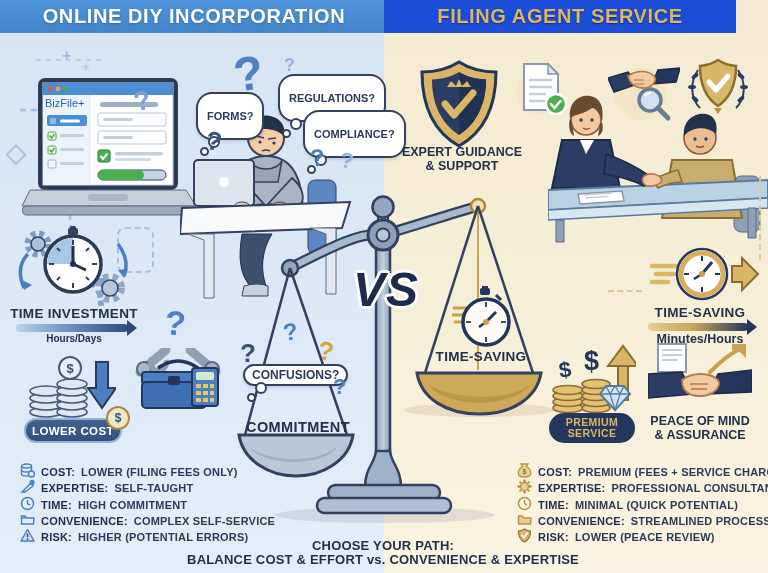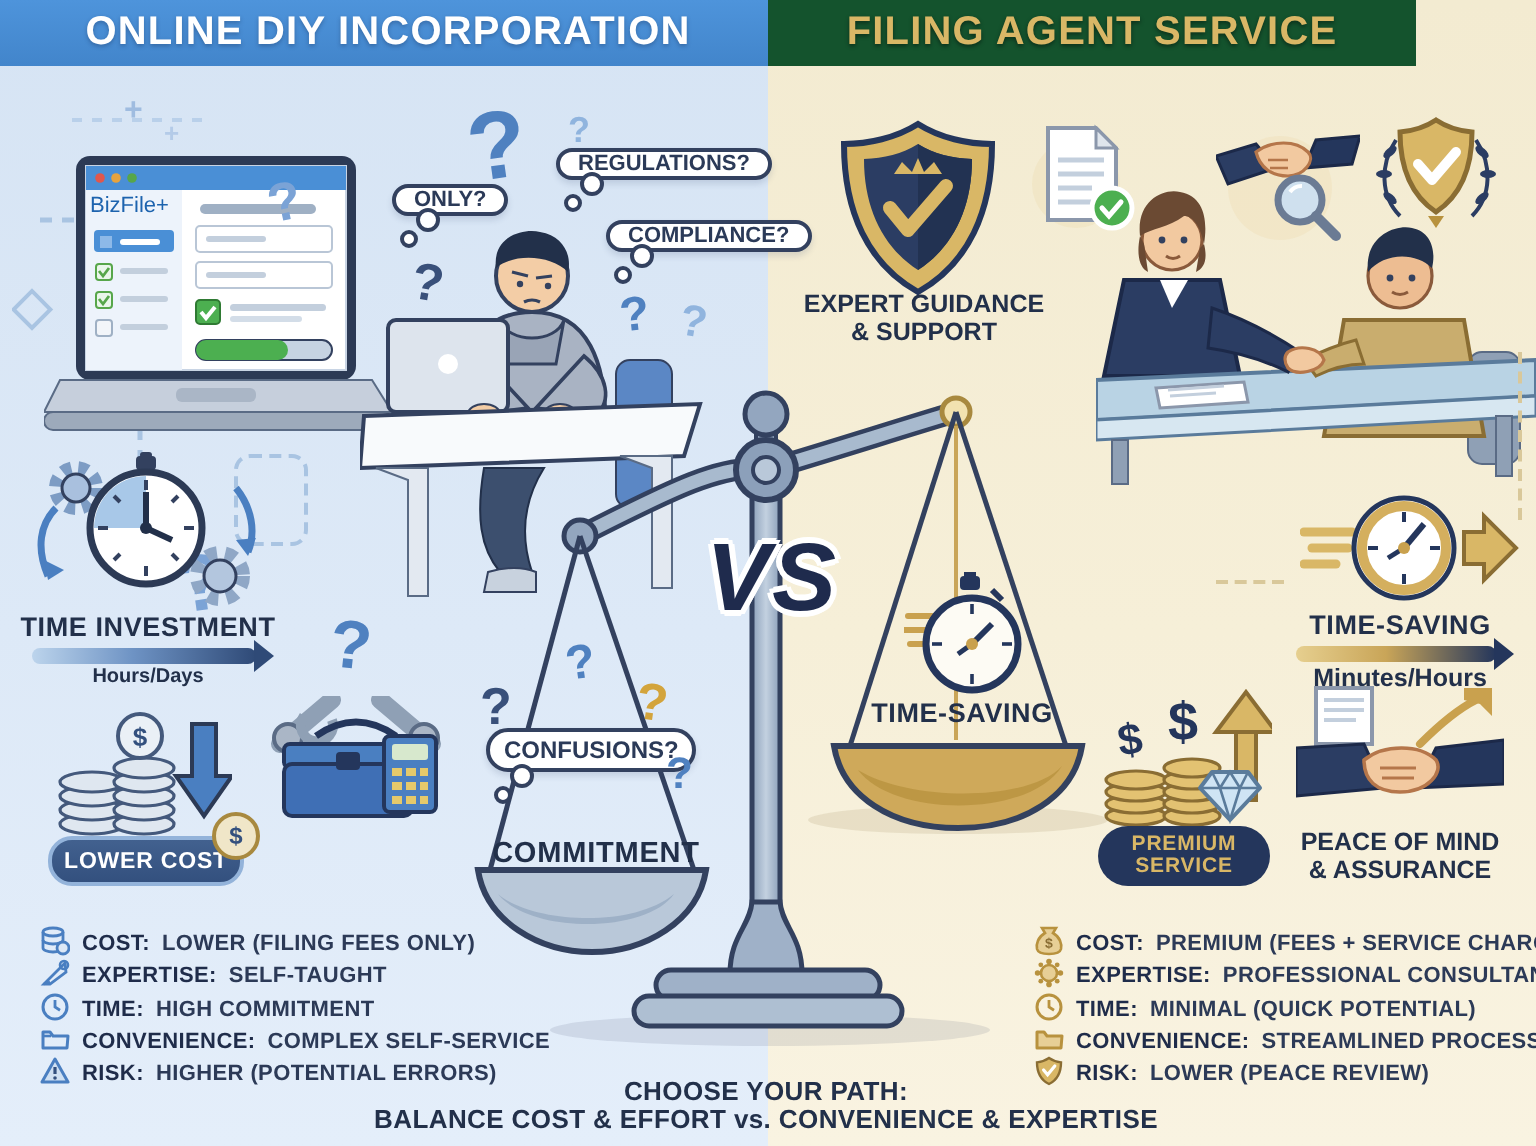--- a/index.html
+++ b/index.html
@@ -6,27 +6,27 @@
   #stage{position:relative;width:768px;height:573px;overflow:hidden;
          font-family:"Liberation Sans",sans-serif;background:#dce8f6;}
   .abs{position:absolute;}
   
   .bg-left{left:0;top:0;width:384px;height:573px;background:linear-gradient(180deg,#d6e4f4 0%,#dde9f7 55%,#e4eefa 100%);}
   .bg-right{left:384px;top:0;width:384px;height:573px;background:linear-gradient(180deg,#f3ebd1 0%,#f6efd8 55%,#f9f3e1 100%);}
   
   .hdr{top:0;height:33px;display:flex;align-items:center;justify-content:center;
        font-weight:800;font-size:20px;letter-spacing:.6px;white-space:nowrap;}
   .hdr-left{left:0;width:388px;background:linear-gradient(180deg,#4e94db,#4285cb);color:#ffffff;text-shadow:0 1px 2px rgba(20,40,80,.35);}
-  .hdr-right{left:384px;width:324px;background:#14532d;color:#d9b766;text-shadow:0 1px 2px rgba(0,0,0,.45);text-align:right;}
+  .hdr-right{left:384px;width:352px;background:#1d4ed8;color:#d9b766;text-shadow:0 1px 2px rgba(0,0,0,.45);text-align:right;}
   
   .t{color:#22304a;font-weight:800;text-align:center;line-height:1.08;}
   .qm{position:absolute;font-weight:900;line-height:1;user-select:none;}
   
   .bubble{background:#fff;border:2.5px solid #33415f;border-radius:16px;
-          padding:0 9px;font-weight:800;color:#2b3a58;font-size:11px;white-space:nowrap;
+          padding:16px 9px;font-weight:800;color:#2b3a58;font-size:11px;white-space:nowrap;
           box-shadow:0 2px 3px rgba(40,60,100,.15);}
   .bubble::after{content:"";position:absolute;left:10px;bottom:-10px;width:8px;height:8px;border-radius:50%;
           background:#fff;border:2px solid #33415f;}
   .bubble::before{content:"";position:absolute;left:2px;bottom:-18px;width:5px;height:5px;border-radius:50%;
           background:#fff;border:2px solid #33415f;}
   
   .pill-blue{background:linear-gradient(180deg,#42618f,#33507e);border:2px solid #93b3da;border-radius:12px;
              color:#fff;font-weight:800;font-size:11.5px;display:flex;align-items:center;justify-content:center;
              letter-spacing:.4px;}
   .pill-navy{background:#24365c;border-radius:15px;color:#d9b766;font-weight:800;font-size:10.5px;
@@ -129,21 +129,21 @@
         <ellipse cx="62" cy="99" rx="8" ry="5"></ellipse>
         <ellipse cx="100" cy="99" rx="8" ry="5"></ellipse>
       </g>
     <path d="M2,100 L170,94 L162,120 L0,126 Z" fill="#f8fafc" stroke="#33415f" stroke-width="2"></path>
     <path d="M8,126 L34,126 L34,190 L24,190 L24,132 Z" fill="#e3e9f1" stroke="#5a6b85"></path>
     <path d="M130,120 L156,120 L156,186 L146,186 L146,126 Z" fill="#e3e9f1" stroke="#5a6b85"></path>
     <path d="M62,126 C58,150 60,166 70,178 L86,178 C80,160 82,142 92,126 Z" fill="#3c4f6e" stroke="#22304a"></path>
     <path d="M64,178 q14,-4 24,0 l0,10 -26,0 Z" fill="#c8d2de" stroke="#33415f"></path>
   </svg>
 
-  <div class="abs bubble" style="left:196px;top:92px;">ONLY?</div>
+  <div class="abs bubble" style="left:196px;top:92px;">FORMS?</div>
   <div class="abs bubble" style="left:278px;top:74px;">REGULATIONS?</div>
   <div class="abs bubble" style="left:303px;top:110px;">COMPLIANCE?</div>
   <span class="abs qm" style="left:234px;top:50px;font-size:48px;color:#4f81c0;transform:rotate(-8deg);">?</span>
   <span class="abs qm" style="left:134px;top:88px;font-size:27px;color:#7ba3d6;transform:rotate(-12deg);">?</span>
   <span class="abs qm" style="left:284px;top:56px;font-size:18px;color:#90b4de;">?</span>
   <span class="abs qm" style="left:206px;top:128px;font-size:26px;color:#39507a;transform:rotate(10deg);">?</span>
   <span class="abs qm" style="left:88px;top:272px;font-size:40px;color:#7ba3d6;transform:rotate(-8deg);">?</span>
   <span class="abs qm" style="left:165px;top:306px;font-size:34px;color:#4f81c0;transform:rotate(6deg);">?</span>
   <span class="abs qm" style="left:310px;top:146px;font-size:24px;color:#4f81c0;transform:rotate(-6deg);">?</span>
   <span class="abs qm" style="left:340px;top:150px;font-size:22px;color:#90b4de;transform:rotate(10deg);">?</span>

